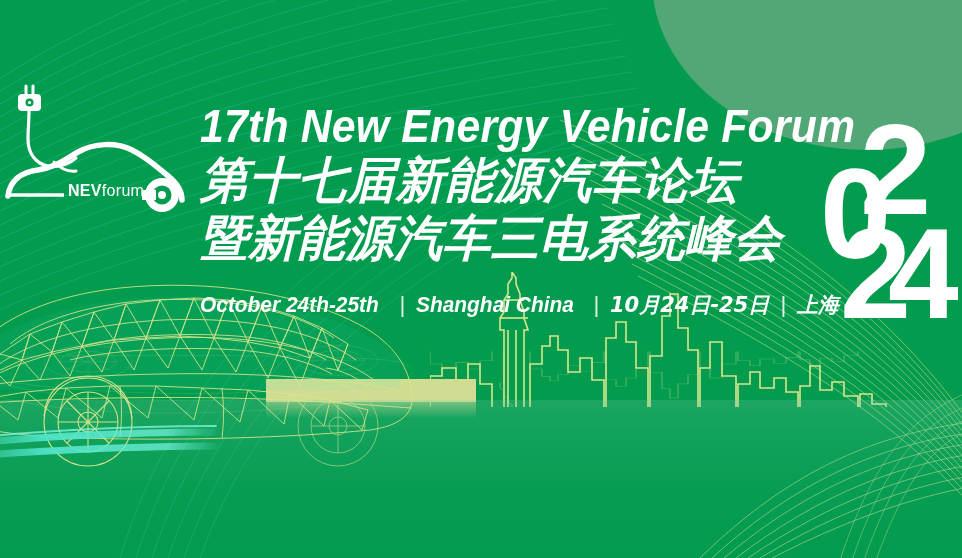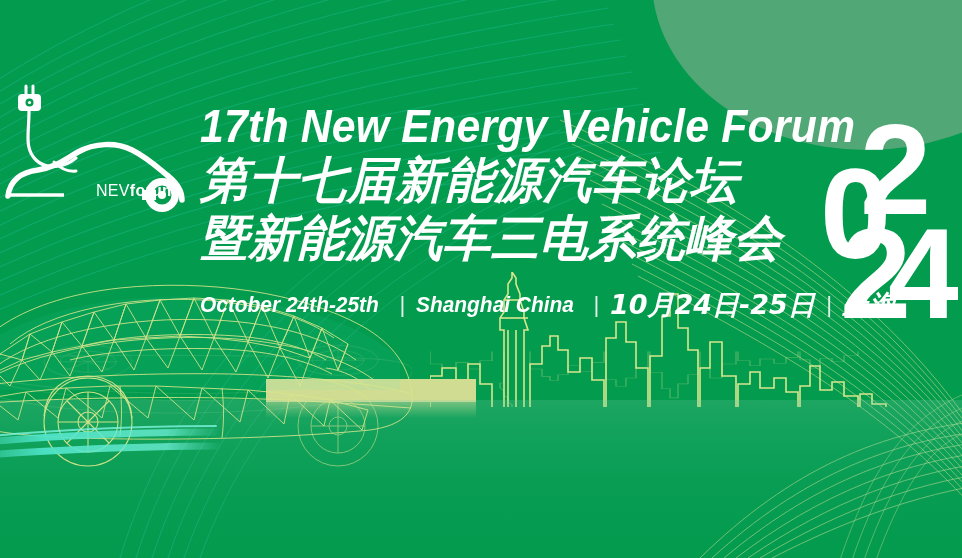--- a/index.html
+++ b/index.html
@@ -83,36 +83,36 @@
   }
   .subtitle .sep{
     color:#e2f3e8;
     font-weight:normal;
     padding:0 11px;
     font-size:22px;
   }
   .subtitle .cn{
     font-family:"DejaVu Sans","Liberation Sans",sans-serif;
     font-weight:bold;
-    font-size:27px;
+    font-size:21px;
   }
   .subtitle .en{ transform:scaleX(.95); transform-origin:left center; display:inline-block;}
 
   
   #logo{ position:absolute; left:2px; top:72px; width:190px; height:140px; }
   .logo-text{
     position:absolute; left:68px; top:182px;
     color:#ffffff;
     font-family:"Liberation Sans",sans-serif;
     font-size:16px;
     letter-spacing:.3px;
     white-space:nowrap;
   }
-  .logo-text b{ font-weight:normal;margin-left:28px; }
-  .logo-text i{ font-style:normal; font-weight:bold; }
+  .logo-text b{ font-weight:bold; }
+  .logo-text i{ font-style:normal; font-weight:normal; }
 
   
   #year{ position:absolute; right:4px; top:96px; width:140px; height:228px; }
 
   
   #skyline{ position:absolute; left:430px; top:272px; width:500px; height:135px;}
   #skyline-refl{ position:absolute; left:430px; top:407px; width:500px; height:90px; opacity:.30; transform:scaleY(-.62); transform-origin:top center;}
   #car{ position:absolute; left:-30px; top:240px; width:500px; height:240px; }
   #car-refl{ position:absolute; left:-30px; top:430px; width:500px; height:150px; opacity:.22; transform:scaleY(-.6); transform-origin:top center;}
 

